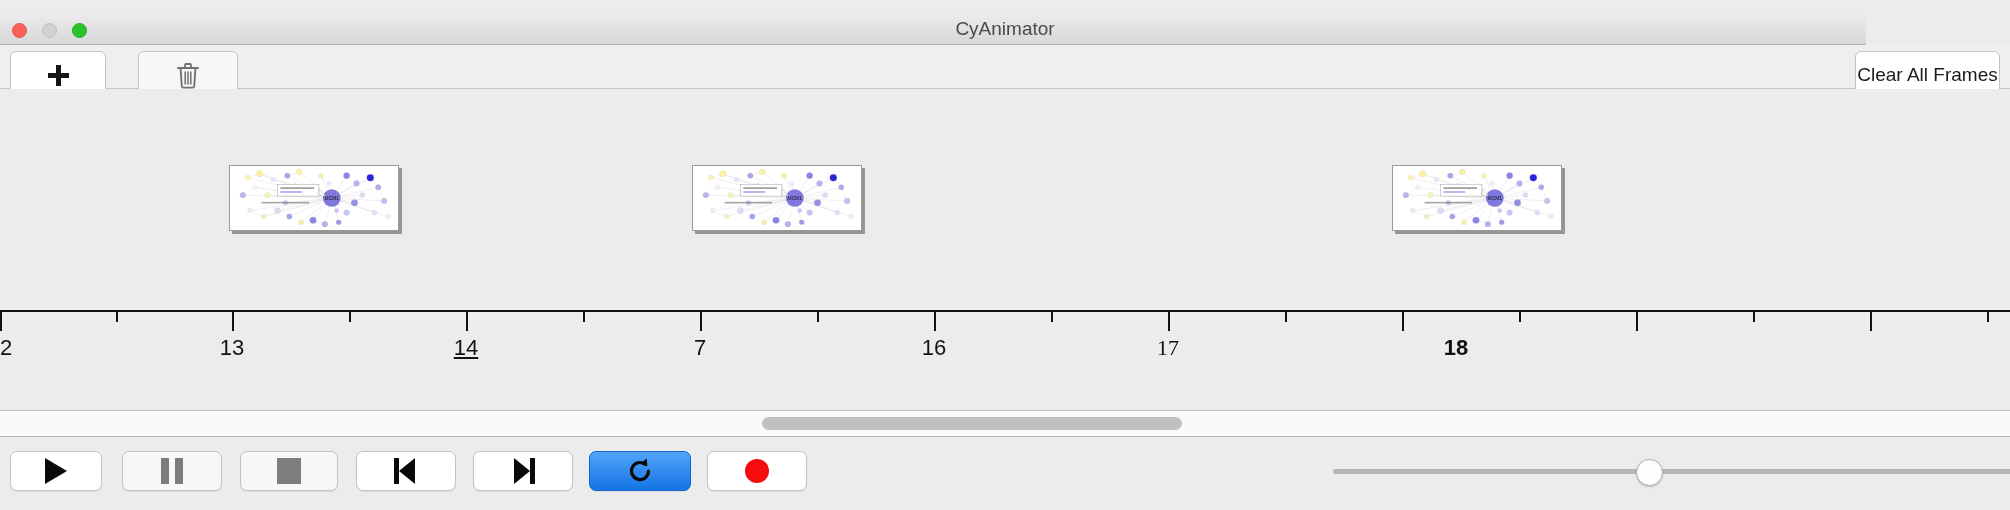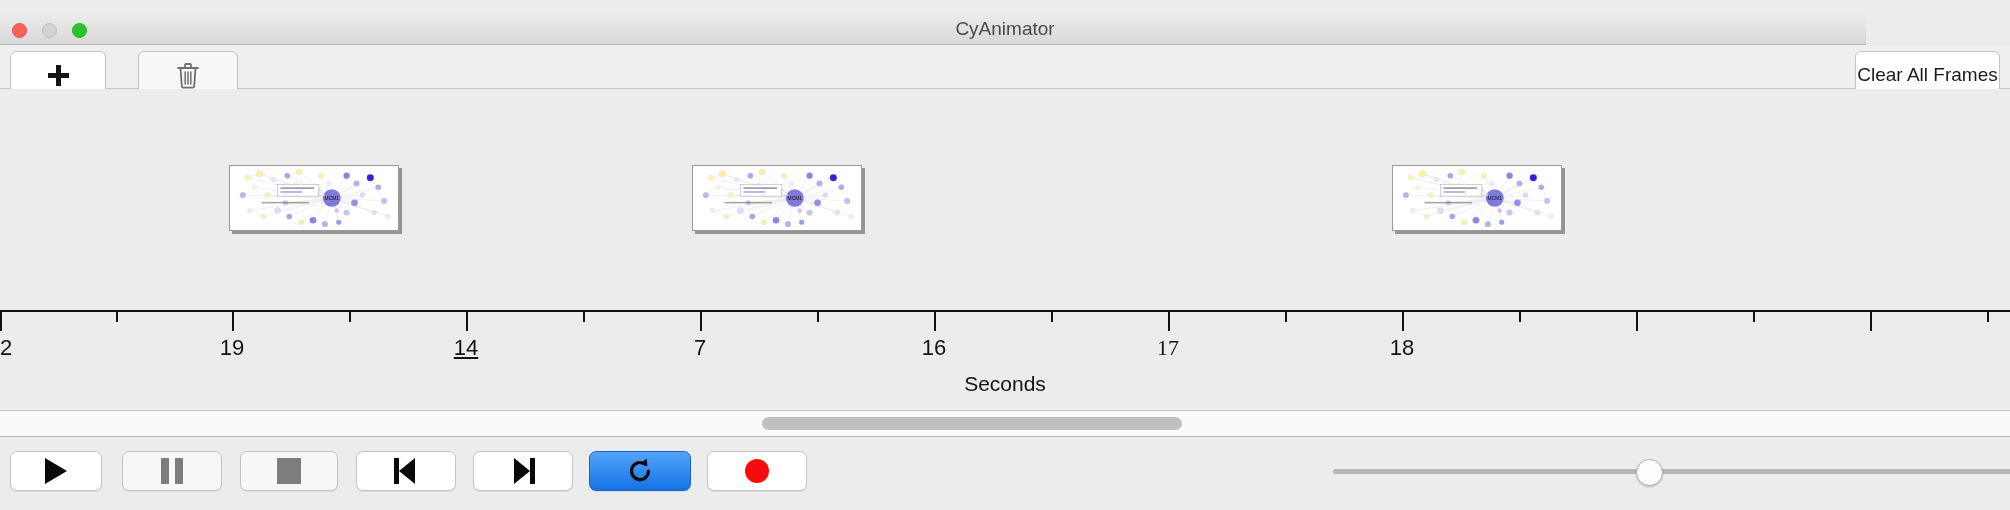--- a/index.html
+++ b/index.html
@@ -581,43 +581,42 @@
             <rect x="32" y="37" width="48" height="1.6" fill="#4a4a4a" opacity="0.5"></rect>
           </svg>
         </div>
       </div>
     <div class="ruler-line"></div>
     <div id="ticks-layer">
         <div class="tick major" style="left: 0px;"></div>
         <div class="tick-label" style="left: 0px;">12</div>
         <div class="tick minor" style="left: 116px;"></div>
         <div class="tick major" style="left: 232px;"></div>
-        <div class="tick-label" style="left: 232px;">19</div>
+        <div class="tick-label" style="left: 232px;">13</div>
         <div class="tick minor" style="left: 349px;"></div>
         <div class="tick major" style="left: 466px;"></div>
         <div class="tick-label" style="left: 466px; text-decoration: underline;">14</div>
         <div class="tick minor" style="left: 583px;"></div>
         <div class="tick major" style="left: 700px;"></div>
         <div class="tick-label" style="left: 700px;">7</div>
         <div class="tick minor" style="left: 817px;"></div>
         <div class="tick major" style="left: 934px;"></div>
         <div class="tick-label" style="left: 934px;">16</div>
         <div class="tick minor" style="left: 1051px;"></div>
         <div class="tick major" style="left: 1168px;"></div>
         <div class="tick-label" style="left: 1168px; font-family: Liberation Serif, serif;">17</div>
         <div class="tick minor" style="left: 1285px;"></div>
         <div class="tick major" style="left: 1402px;"></div>
-        <div class="tick-label" style="left: 1402px;">18</div>
+        <div class="tick-label" style="left: 1456px; font-weight: bold;">18</div>
         <div class="tick minor" style="left: 1519px;"></div>
         <div class="tick major" style="left: 1636px;"></div>
         <div class="tick minor" style="left: 1753px;"></div>
         <div class="tick major" style="left: 1870px;"></div>
         <div class="tick minor" style="left: 1987px;"></div>
       </div>
-    <div class="axis-title">Seconds</div>
   </div>
 
   <div class="hscroll">
     <div class="hscroll-thumb"></div>
   </div>
 
   <div class="controls">
     <div class="cbtn" style="left:10px;width:92px;">
       <span class="ico-play"></span>
     </div>

